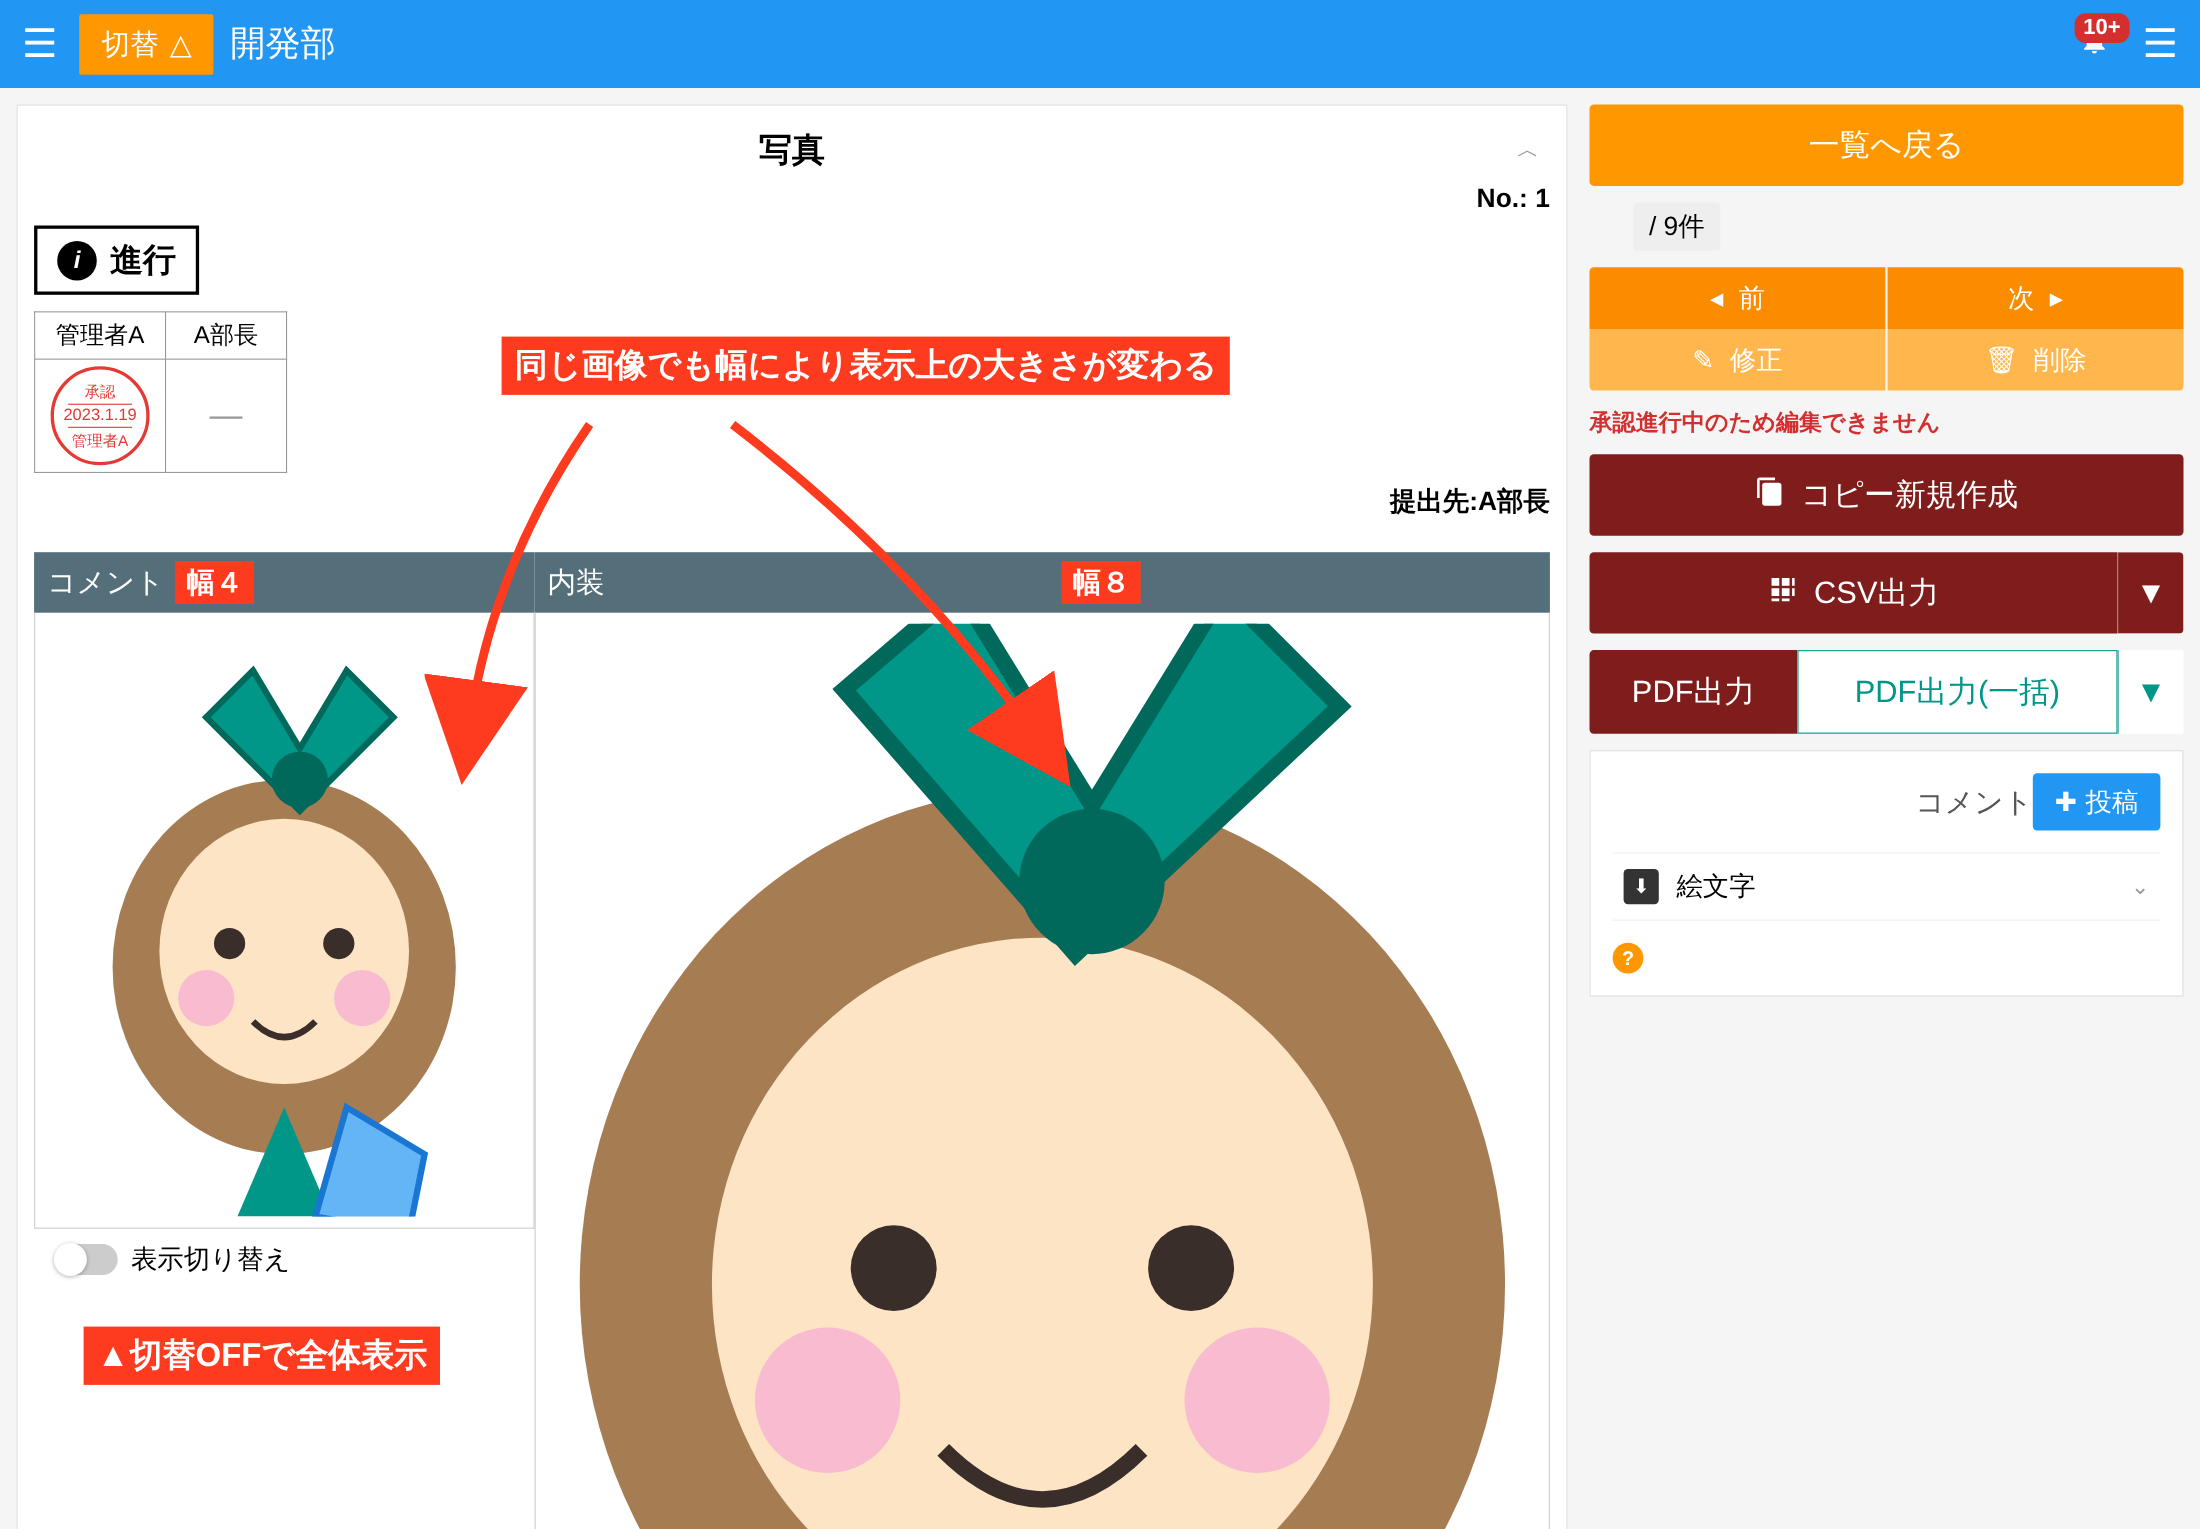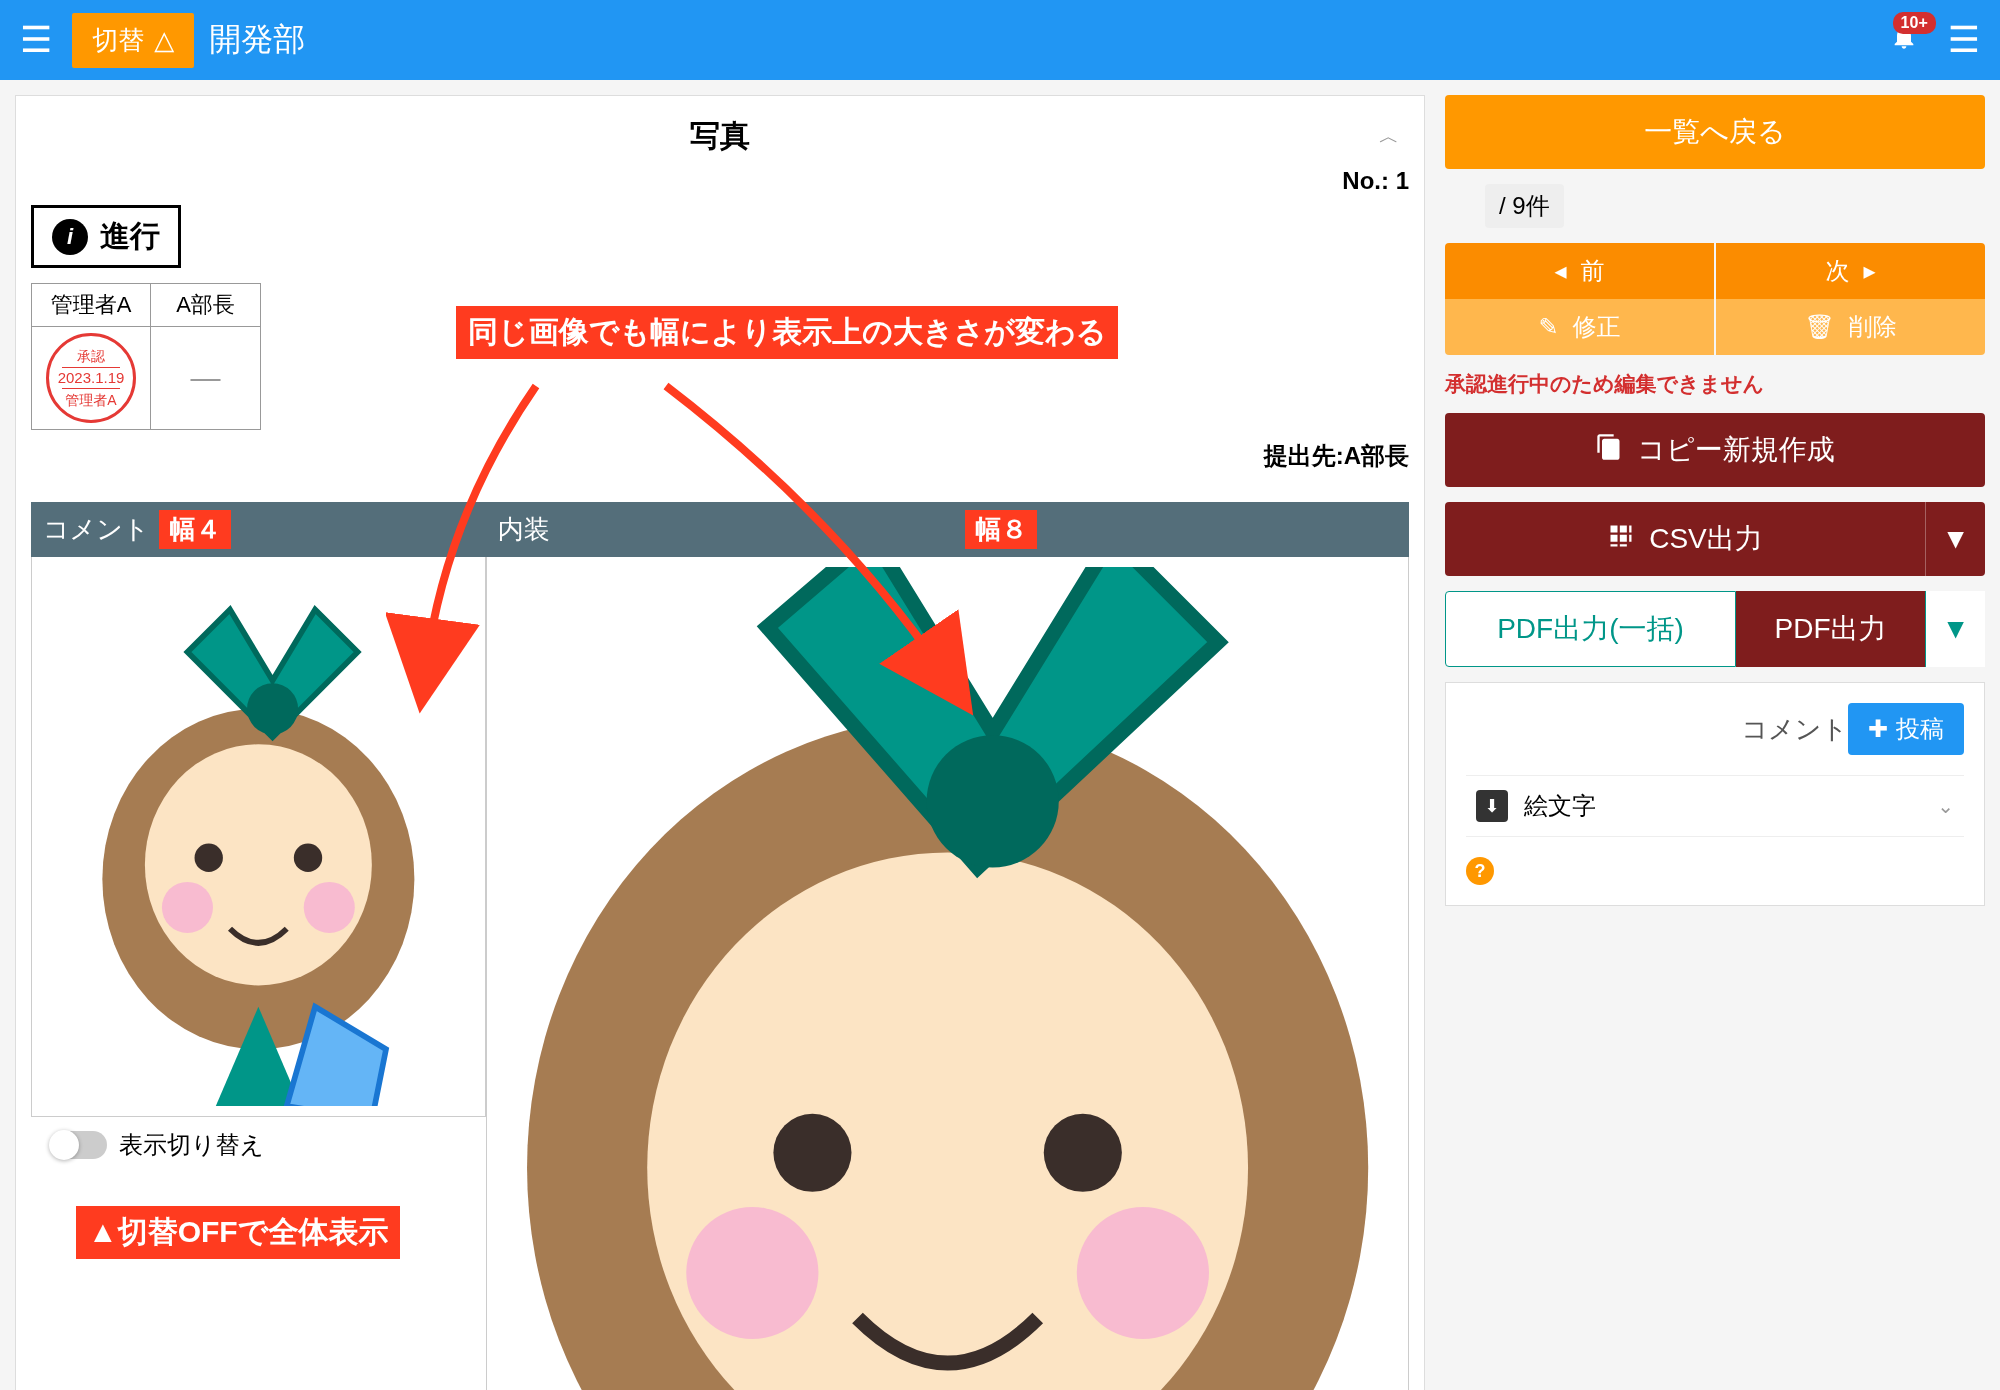--- a/index.html
+++ b/index.html
@@ -6,21 +6,21 @@
 body { font-family: "Hiragino Sans", "Meiryo", sans-serif; background: #f5f5f5; width: 2000px; height: 1390px; overflow: hidden; }
 
 
 .header { background: #2196f3; height: 80px; display: flex; align-items: center; padding: 0 20px; position: relative; }
 .hamburger { color: #fff; font-size: 36px; cursor: pointer; margin-right: 20px; }
 .switch-btn { background: #ff9800; color: #fff; border: none; padding: 10px 20px; font-size: 26px; display: flex; align-items: center; gap: 10px; cursor: pointer; border-radius: 2px; }
 .dept-name { color: #fff; font-size: 32px; margin-left: 15px; }
 .header-right { margin-left: auto; display: flex; align-items: center; gap: 30px; }
 .bell-wrap { position: relative; }
 .bell-icon { color: #fff; font-size: 32px; }
-.badge { position: absolute; top: -10px; right: -18px; background: #d32f2f; color: #fff; font-size: 16px; padding: 2px 8px; border-radius: 10px; font-weight: bold; }
+.badge { position: absolute; top: -10px; right: -18px; background: #d32f2f; color: #fff; font-size: 20px; padding: 2px 8px; border-radius: 10px; font-weight: bold; }
 .menu-right { color: #fff; font-size: 36px; cursor: pointer; }
 
 
 .layout { display: flex; padding: 15px; gap: 20px; }
 .main-panel { flex: 1; background: #fff; border: 1px solid #ddd; padding: 20px 15px; position: relative; }
 .side-panel { width: 540px; display: flex; flex-direction: column; gap: 15px; }
 
 
 .section-title-row { display: flex; align-items: center; justify-content: center; position: relative; margin-bottom: 10px; }
 .section-title { font-size: 30px; font-weight: bold; }
@@ -277,25 +277,25 @@
       <button class="btn btn-teal split-main">
         <span><svg class="icon-svg" viewBox="0 0 24 24">
               <path d="M3 3h6v6H3V3zm8 0h6v6h-6V3zm8 0h2v6h-2V3zM3 11h6v6H3v-6zm8 0h6v6h-6v-6zm8 0h2v6h-2v-6zM3 19h6v2H3v-2zm8 0h6v2h-6v-2z"></path>
             </svg></span>
         <span>CSV出力</span>
       </button>
       <button class="btn btn-teal split-caret">▼</button>
     </div>
 
     <div class="pdf-row">
+      <button class="btn btn-teal" style="flex:0 0 35%">
+        <span>PDF出力</span>
+      </button>
       <button class="btn btn-teal-light" style="flex:1">
         <span>PDF出力(一括)</span>
-      </button>
-      <button class="btn btn-teal" style="flex:0 0 35%">
-        <span>PDF出力</span>
       </button>
       <button class="btn pdf-caret">▼</button>
     </div>
 
 
     <div class="comment-box">
       <div class="comment-header">
         <span class="comment-title">コメント</span>
         <button class="post-btn">
           <span>✚</span>

